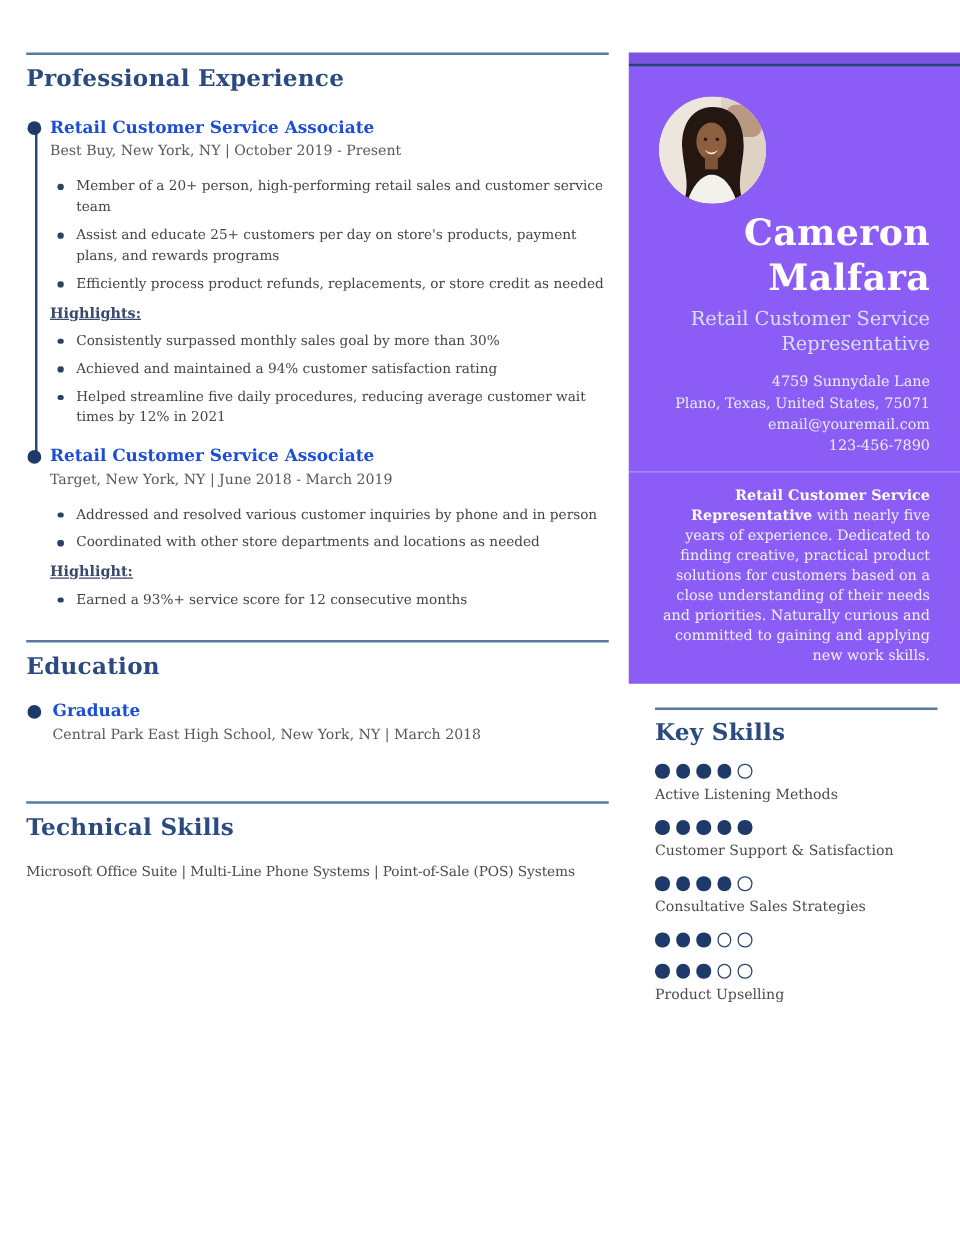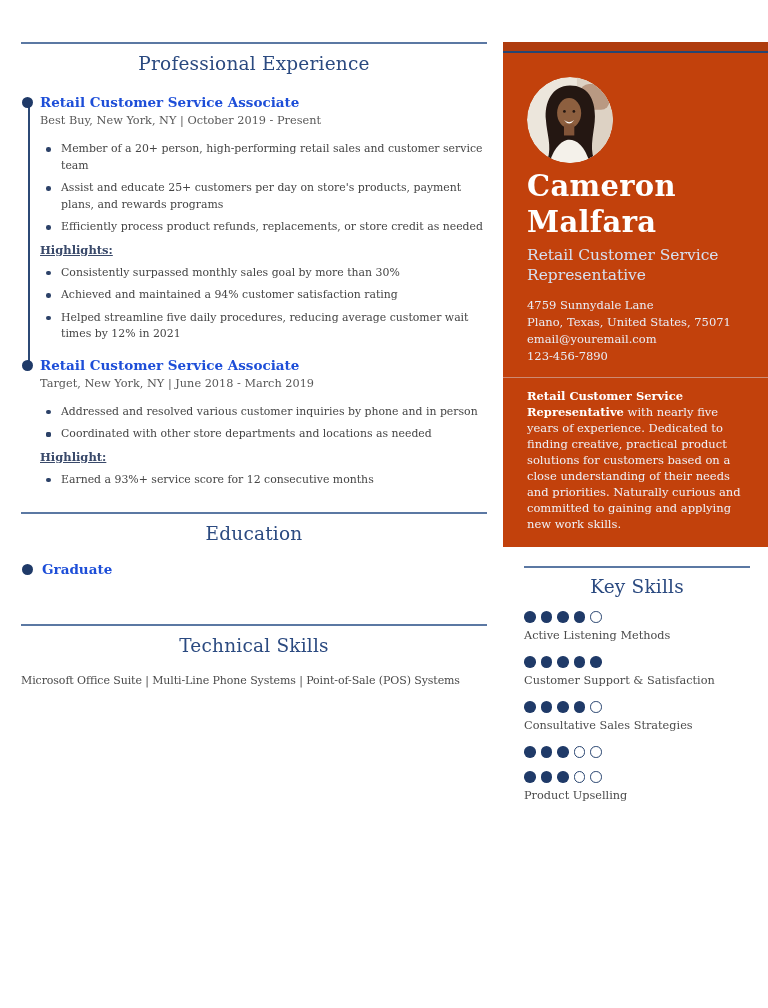--- a/index.html
+++ b/index.html
@@ -10,22 +10,22 @@
     background: #ffffff;
     overflow: hidden;
     font-family: "DejaVu Serif", serif;
   }
 
   
   .left-col { position:absolute; left:21px; top:42px; width:466px; }
   .rule { border-top:2px solid #5b78a3; height:0; }
   h1.section {
     margin:8px 0 0 0; padding:0;
-    font-size:18.5px; line-height:23px; font-weight:normal;
-    color:#2b4a80; letter-spacing:0.2px;text-align:center;
+    font-size:18.5px; line-height:23px; font-weight:bold;
+    color:#2b4a80; letter-spacing:0.2px;
   }
   .jobs { position:relative; margin-top:19px; }
   .timeline-line { position:absolute; left:7px; top:10px; width:2px; height:260px; background:#2c4975; }
   .job { position:relative; padding-left:19px; }
   .job + .job { margin-top:14px; }
   .jdot, .edot {
     position:absolute; left:1px; top:3px;
     width:11px; height:11px; border-radius:50%;
     background:#1f3a68;
   }
@@ -39,21 +39,21 @@
   .hl-label { font-size:11.5px; line-height:16px; font-weight:bold;
               text-decoration:underline; color:#39496a; margin:4px 0 7px 0; }
   .edu { margin-top:24px; }
   .entry { position:relative; padding-left:21px; margin-top:16px; }
   .tech { margin-top:46px; }
   .tech-line { margin:16px 0 0 0; font-size:11px; line-height:15px; color:#4a4a4a; letter-spacing:-0.1px; }
 
   
   .sidebar {
     position:absolute; left:503px; top:42px; width:265px; height:505px;
-    background:#c2410c; color:#eef1f8; padding:0 24px; overflow:hidden;
+    background:#8b5cf6; color:#eef1f8; padding:0 24px; overflow:hidden;text-align:right;
   }
   .sb-band { height:11px; margin:0 -24px; background:rgba(8,20,40,0.10);
              border-bottom:2px solid #264573; }
   .photo { width:86px; height:86px; border-radius:50%; margin-top:24px; overflow:hidden; }
   .photo svg { display:block; width:86px; height:86px; }
   .name { margin:5px 0 0 0; font-size:29px; line-height:36px; font-weight:bold;
           color:#ffffff; letter-spacing:0.3px; }
   .name span { display:block; }
   .job-sub { margin-top:5px; font-size:15.5px; line-height:20px; color:#d7e0f0; }
   .contact { margin-top:12px; font-size:11.5px; line-height:17px; color:#e9edf6; }
@@ -116,20 +116,21 @@
   </div>
         </div>
     </section>
 
     <section class="edu">
       <div class="rule"></div>
       <h1 class="section">Education</h1>
       <div class="entry">
         <span class="edot"></span>
         <div class="degree">Graduate</div>
+        <div class="meta">Central Park East High School, New York, NY | March 2018</div>
       </div>
     </section>
 
     <section class="tech">
       <div class="rule"></div>
       <h1 class="section">Technical Skills</h1>
       <p class="tech-line">Microsoft Office Suite | Multi-Line Phone Systems | Point-of-Sale (POS) Systems</p>
     </section>
 
   </div>

